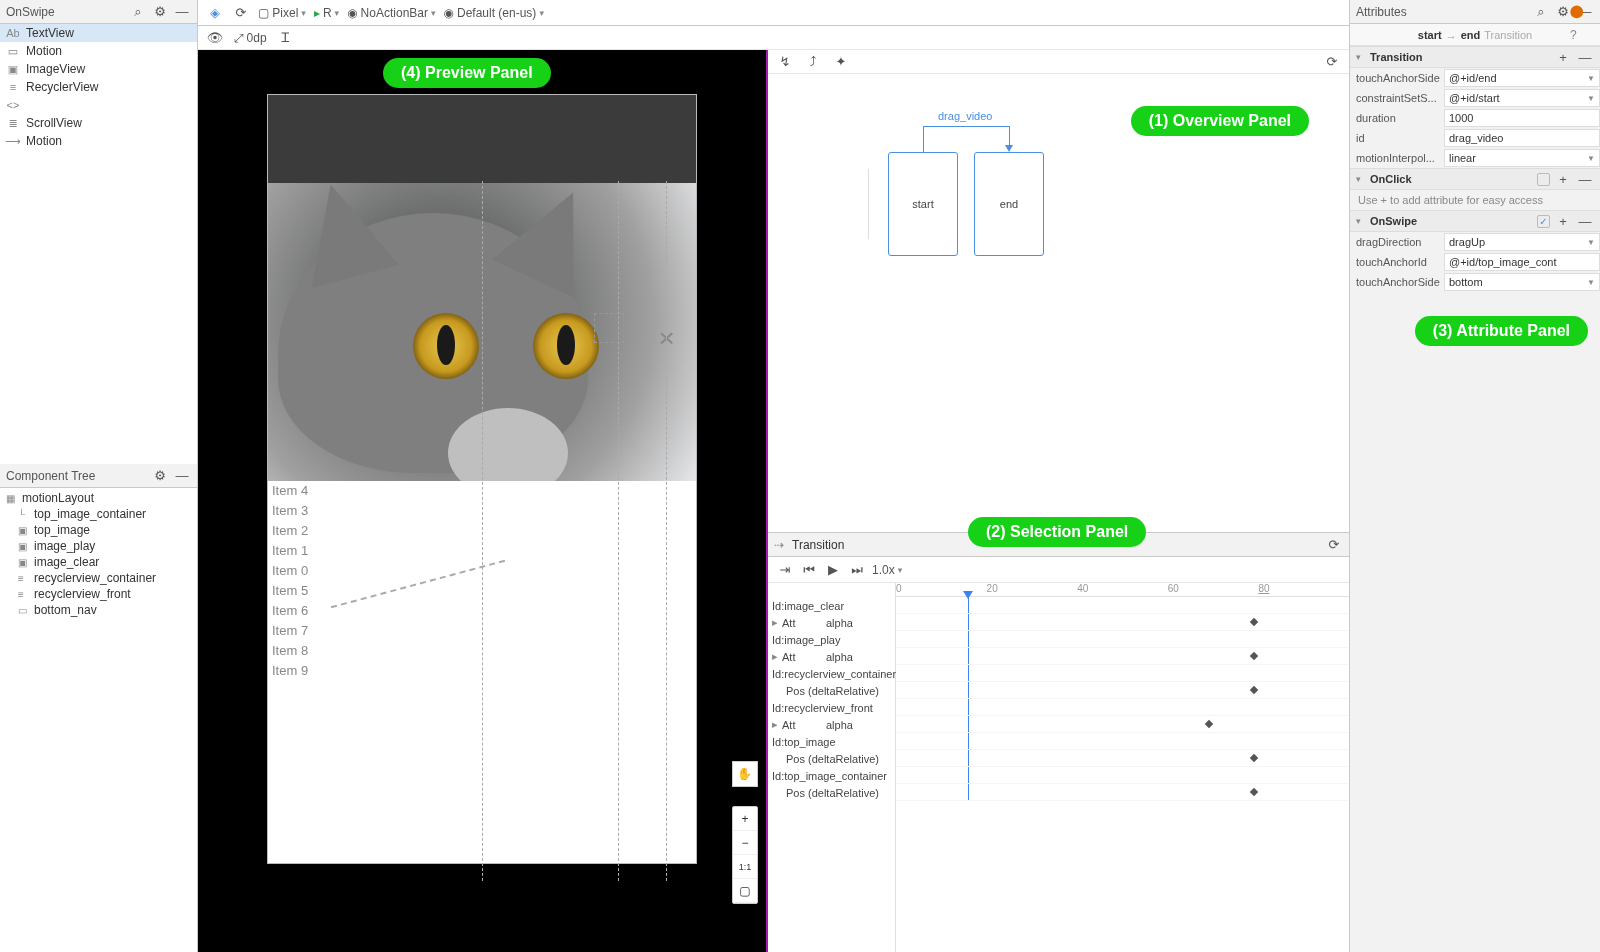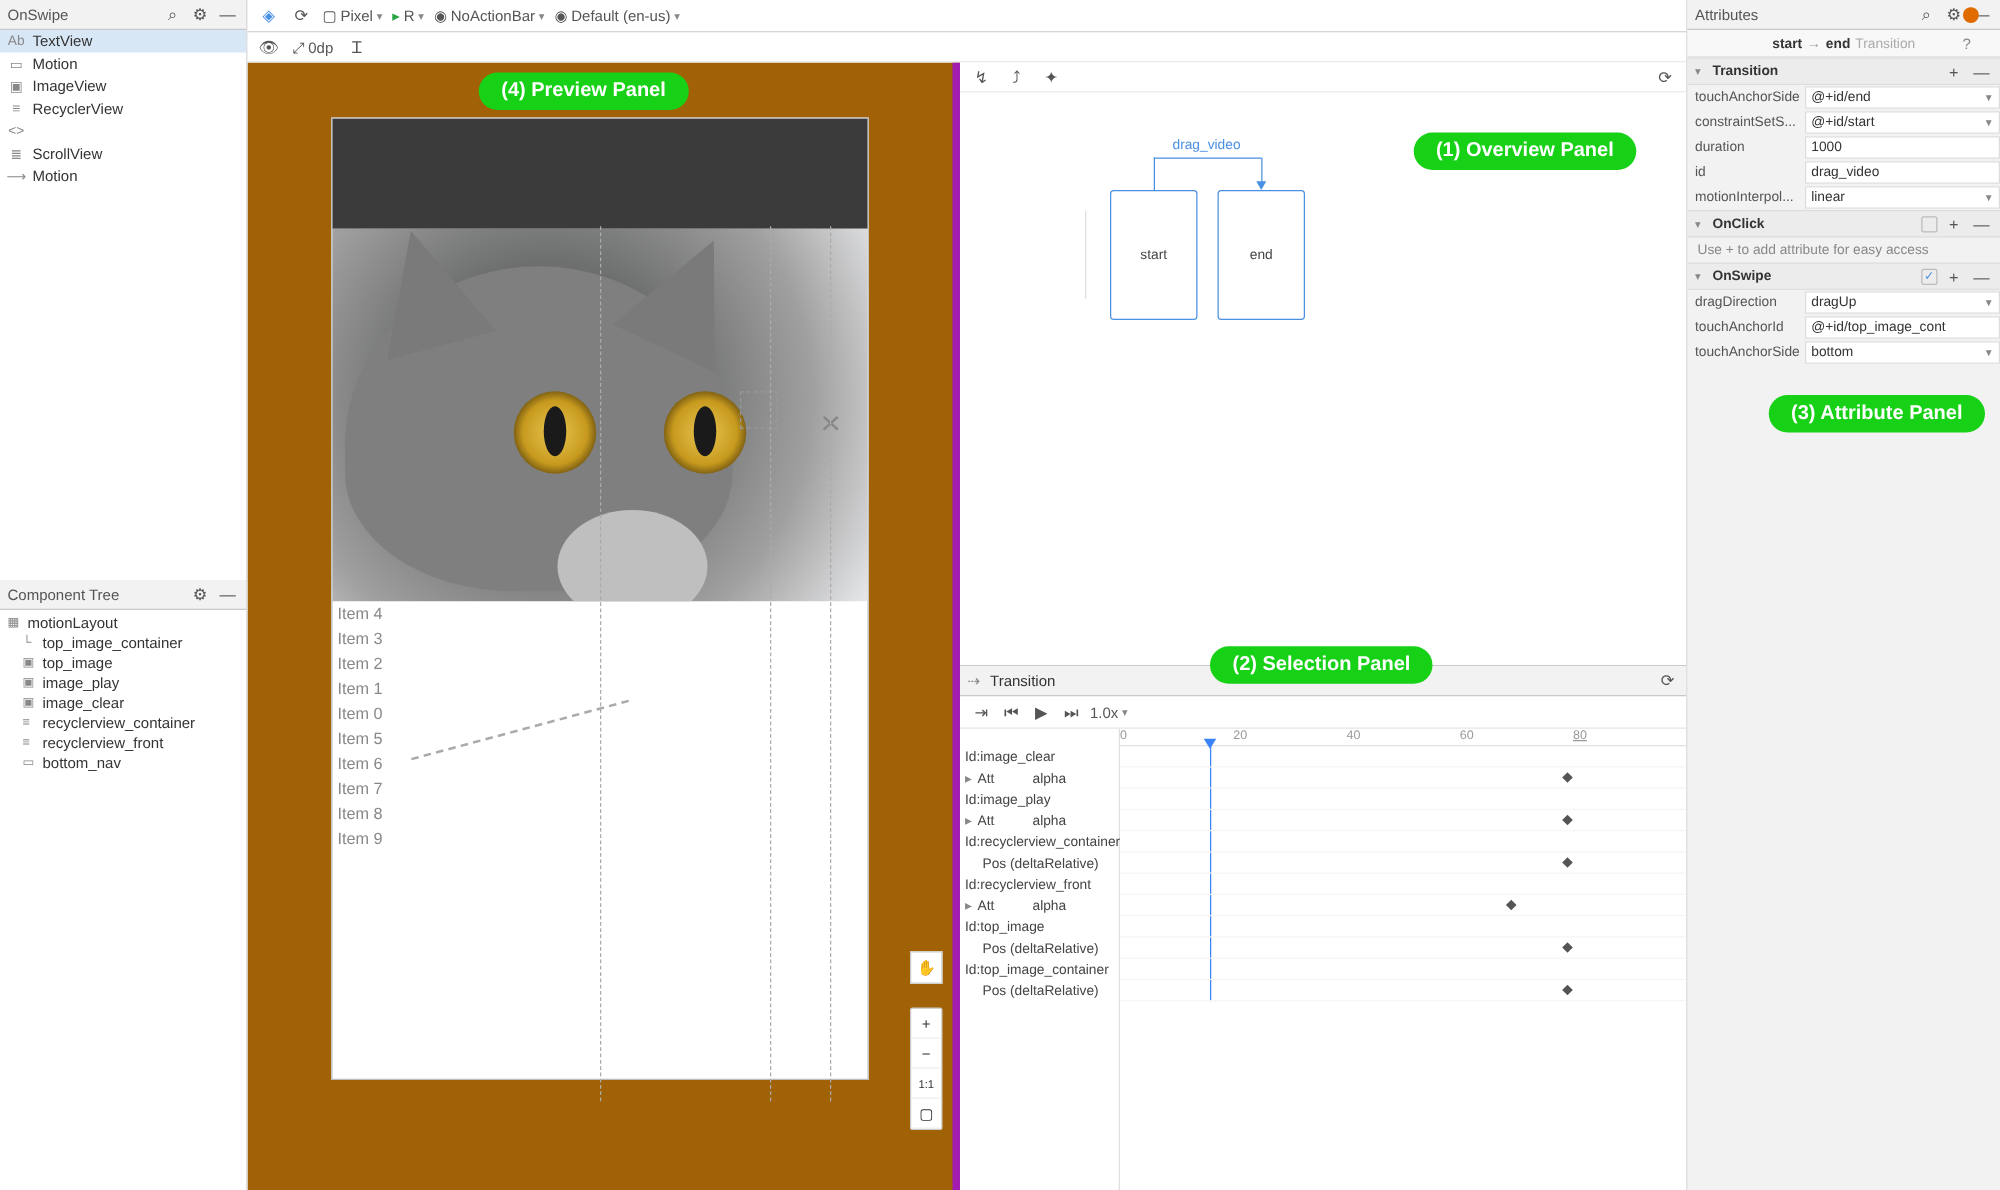--- a/index.html
+++ b/index.html
@@ -20,21 +20,21 @@
   .comp-ico { width: 14px; height: 14px; display: flex; align-items: center; justify-content: center; font-size: 11px; color: #888; }
   .tree-body { flex: 1; overflow: auto; background: #fff; padding: 2px 0; }
   .tree-row { display: flex; align-items: center; gap: 4px; padding: 1px 6px; cursor: pointer; white-space: nowrap; }
   .tree-row .ic { width: 12px; color: #888; font-size: 10px; }
   .ind1 { padding-left: 18px; }
   .mid-toolbar { height: 26px; display: flex; align-items: center; gap: 8px; padding: 0 8px; border-bottom: 1px solid #c9c9c9; background: #fff; }
   .tool-dd { display: flex; align-items: center; gap: 3px; color: #555; cursor: pointer; font-size: 12px; }
   .tool-chev { font-size: 9px; color: #888; }
   .mid-sub { height: 24px; display: flex; align-items: center; padding: 0 8px; gap: 10px; background: #fff; border-bottom: 1px solid #e5e5e5; }
   .mid-split { flex: 1; display: flex; background: #fff; overflow: hidden; }
-  .preview-pane { width: 570px; position: relative; background: #a16207; display: flex; flex-direction: column; align-items: center; border-right: 6px solid #a21caf; }
+  .preview-pane { width: 570px; position: relative; background: #000000; display: flex; flex-direction: column; align-items: center; border-right: 2px solid #a21caf; }
   .callout { position: absolute; background: #17d117; color: #fff; font-weight: bold; font-size: 16px; padding: 6px 18px; border-radius: 22px; white-space: nowrap; z-index: 50; }
   .device-frame { width: 430px; height: 770px; margin-top: 44px; background: #fff; border: 1px solid #bbb; position: relative; }
   .device-status { height: 88px; background: #3b3b3b; }
   .cat-img { height: 298px; background: radial-gradient(circle at 40% 45%, #8d8d8d 0%, #6d6e6e 35%, #a0a0a0 70%, #e7e8ea 100%); position: relative; overflow: hidden; }
   .cat-head { position: absolute; left: 10px; top: 30px; width: 310px; height: 260px; background: #7f7f7f; border-radius: 55% 55% 48% 48% / 60% 60% 40% 40%; }
   .cat-ear { position: absolute; width: 0; height: 0; border-left: 45px solid transparent; border-right: 45px solid transparent; border-bottom: 95px solid #7a7a7b; }
   .ear-l { left: 20px; top: -30px; transform: rotate(-15deg); }
   .ear-r { left: 230px; top: -25px; transform: rotate(25deg); }
   .eye { position: absolute; width: 66px; height: 66px; border-radius: 50%; background: radial-gradient(circle, #e9c653 0%, #c79a1e 55%, #6e5310 75%); top: 100px; }
   .eye::after { content:""; position:absolute; width: 18px; height: 40px; background:#1a1a1a; border-radius:50%; left:24px; top:12px; }

